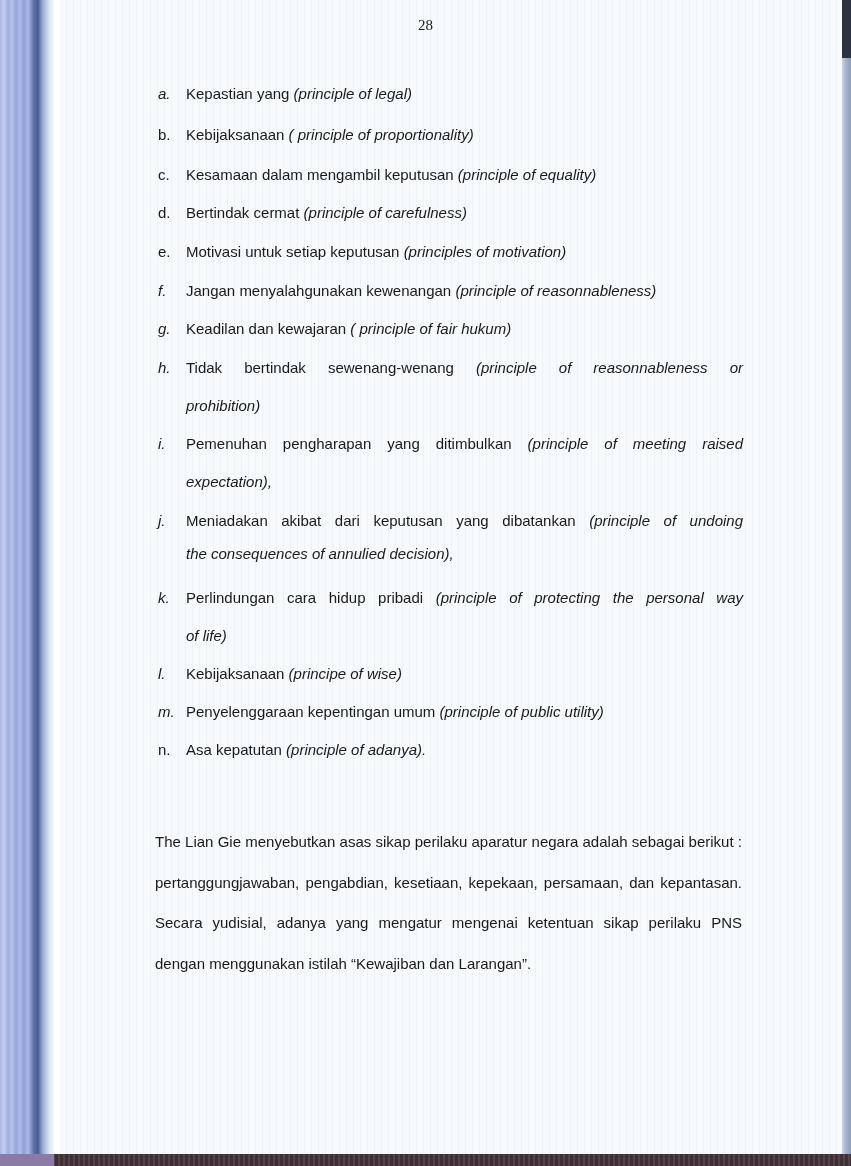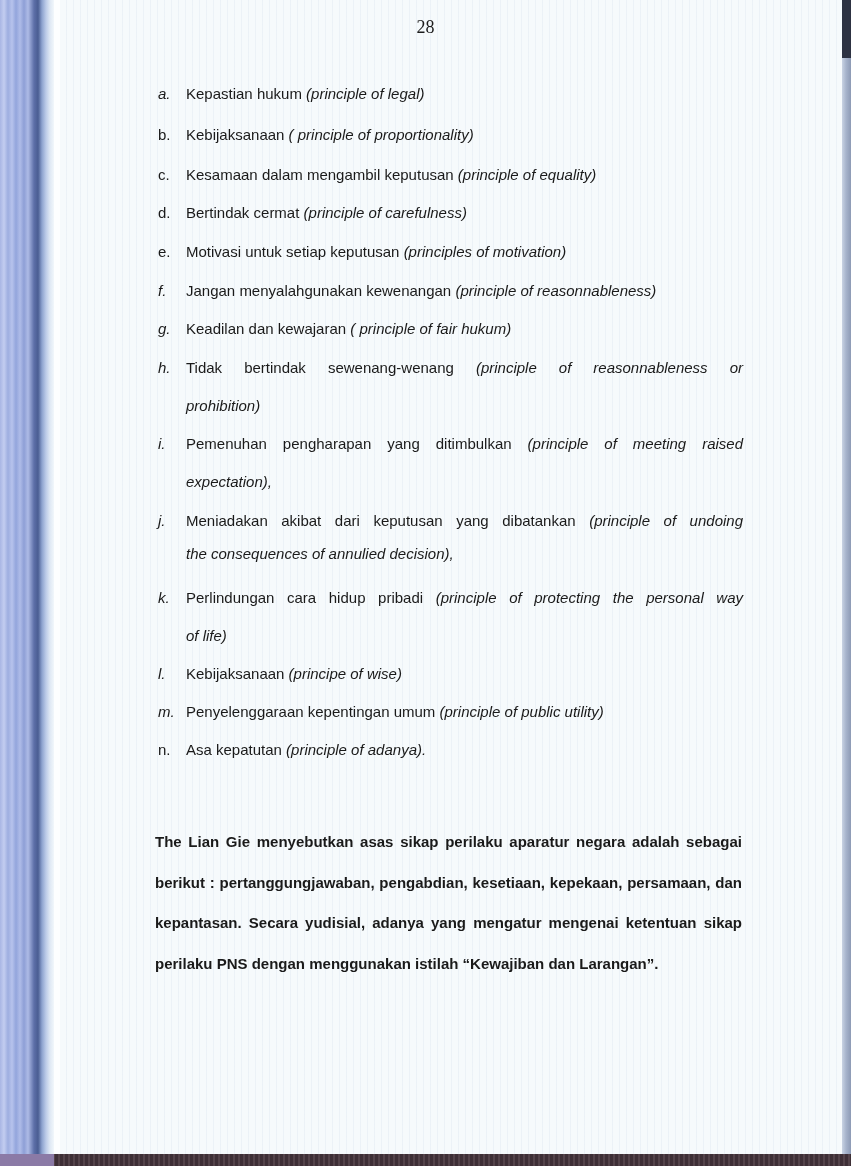--- a/index.html
+++ b/index.html
@@ -36,61 +36,60 @@
       background: #8b7aa6;
     }
     .page {
       position: absolute; left: 60px; top: 0; width: 782px; height: 1154px;
       background: repeating-linear-gradient(90deg, rgba(190,205,225,0.0) 0, rgba(190,205,225,0.0) 6px, rgba(190,205,225,0.18) 6px, rgba(190,205,225,0.18) 7px);
     }
     .page-number {
       position: absolute; left: 0; width: 851px; top: 17px;
       text-align: center;
       font-family: "Liberation Serif", serif;
-      font-size: 18px; color: #1c1c1c;
+      font-size: 15px; color: #1c1c1c;
     }
     .list { position: absolute; left: 0; top: 0; }
     .item {
       position: absolute; left: 158px; width: 585px;
       font-size: 15px; color: #1a1a1a; line-height: 38px;
     }
     .item .marker {
       position: absolute; left: 0; top: 0; width: 24px;
     }
     .item .marker.it { font-style: italic; }
     .item .body {
       position: absolute; left: 28px; width: 557px;
       text-align: justify; text-align-last: left;
     }
     .item .body.full { text-align-last: justify; }
     .item i { }
     .para {
       position: absolute; left: 155px; width: 587px; top: 822px;
       font-size: 15px; color: #1a1a1a; line-height: 40.5px;
       text-align: justify;
-      font-weight: bold;
     }
   </style>
 </head>
 <body>
 
 <div class="spine"></div>
 <div class="spine-edge"></div>
 <div class="page"></div>
 <div class="right-edge"></div>
 <div class="right-edge-top"></div>
 <div class="bottom-bar"></div>
 <div class="bottom-bar-left"></div>
 
 <div class="page-number">28</div>
 
 <div class="list" id="list">
     <div class="item" style="top: 75px;">
       <span class="marker it">a.</span>
-      <div class="body"><span>Kepastian hukum </span><i>(principle of legal)</i></div>
+      <div class="body"><span>Kepastian yang </span><i>(principle of legal)</i></div>
     </div>
     <div class="item" style="top: 116px;">
       <span class="marker">b.</span>
       <div class="body"><span>Kebijaksanaan </span><i>( principle of proportionality)</i></div>
     </div>
     <div class="item" style="top: 156px;">
       <span class="marker">c.</span>
       <div class="body"><span>Kesamaan dalam mengambil keputusan </span><i>(principle of equality)</i></div>
     </div>
     <div class="item" style="top: 194px;">

